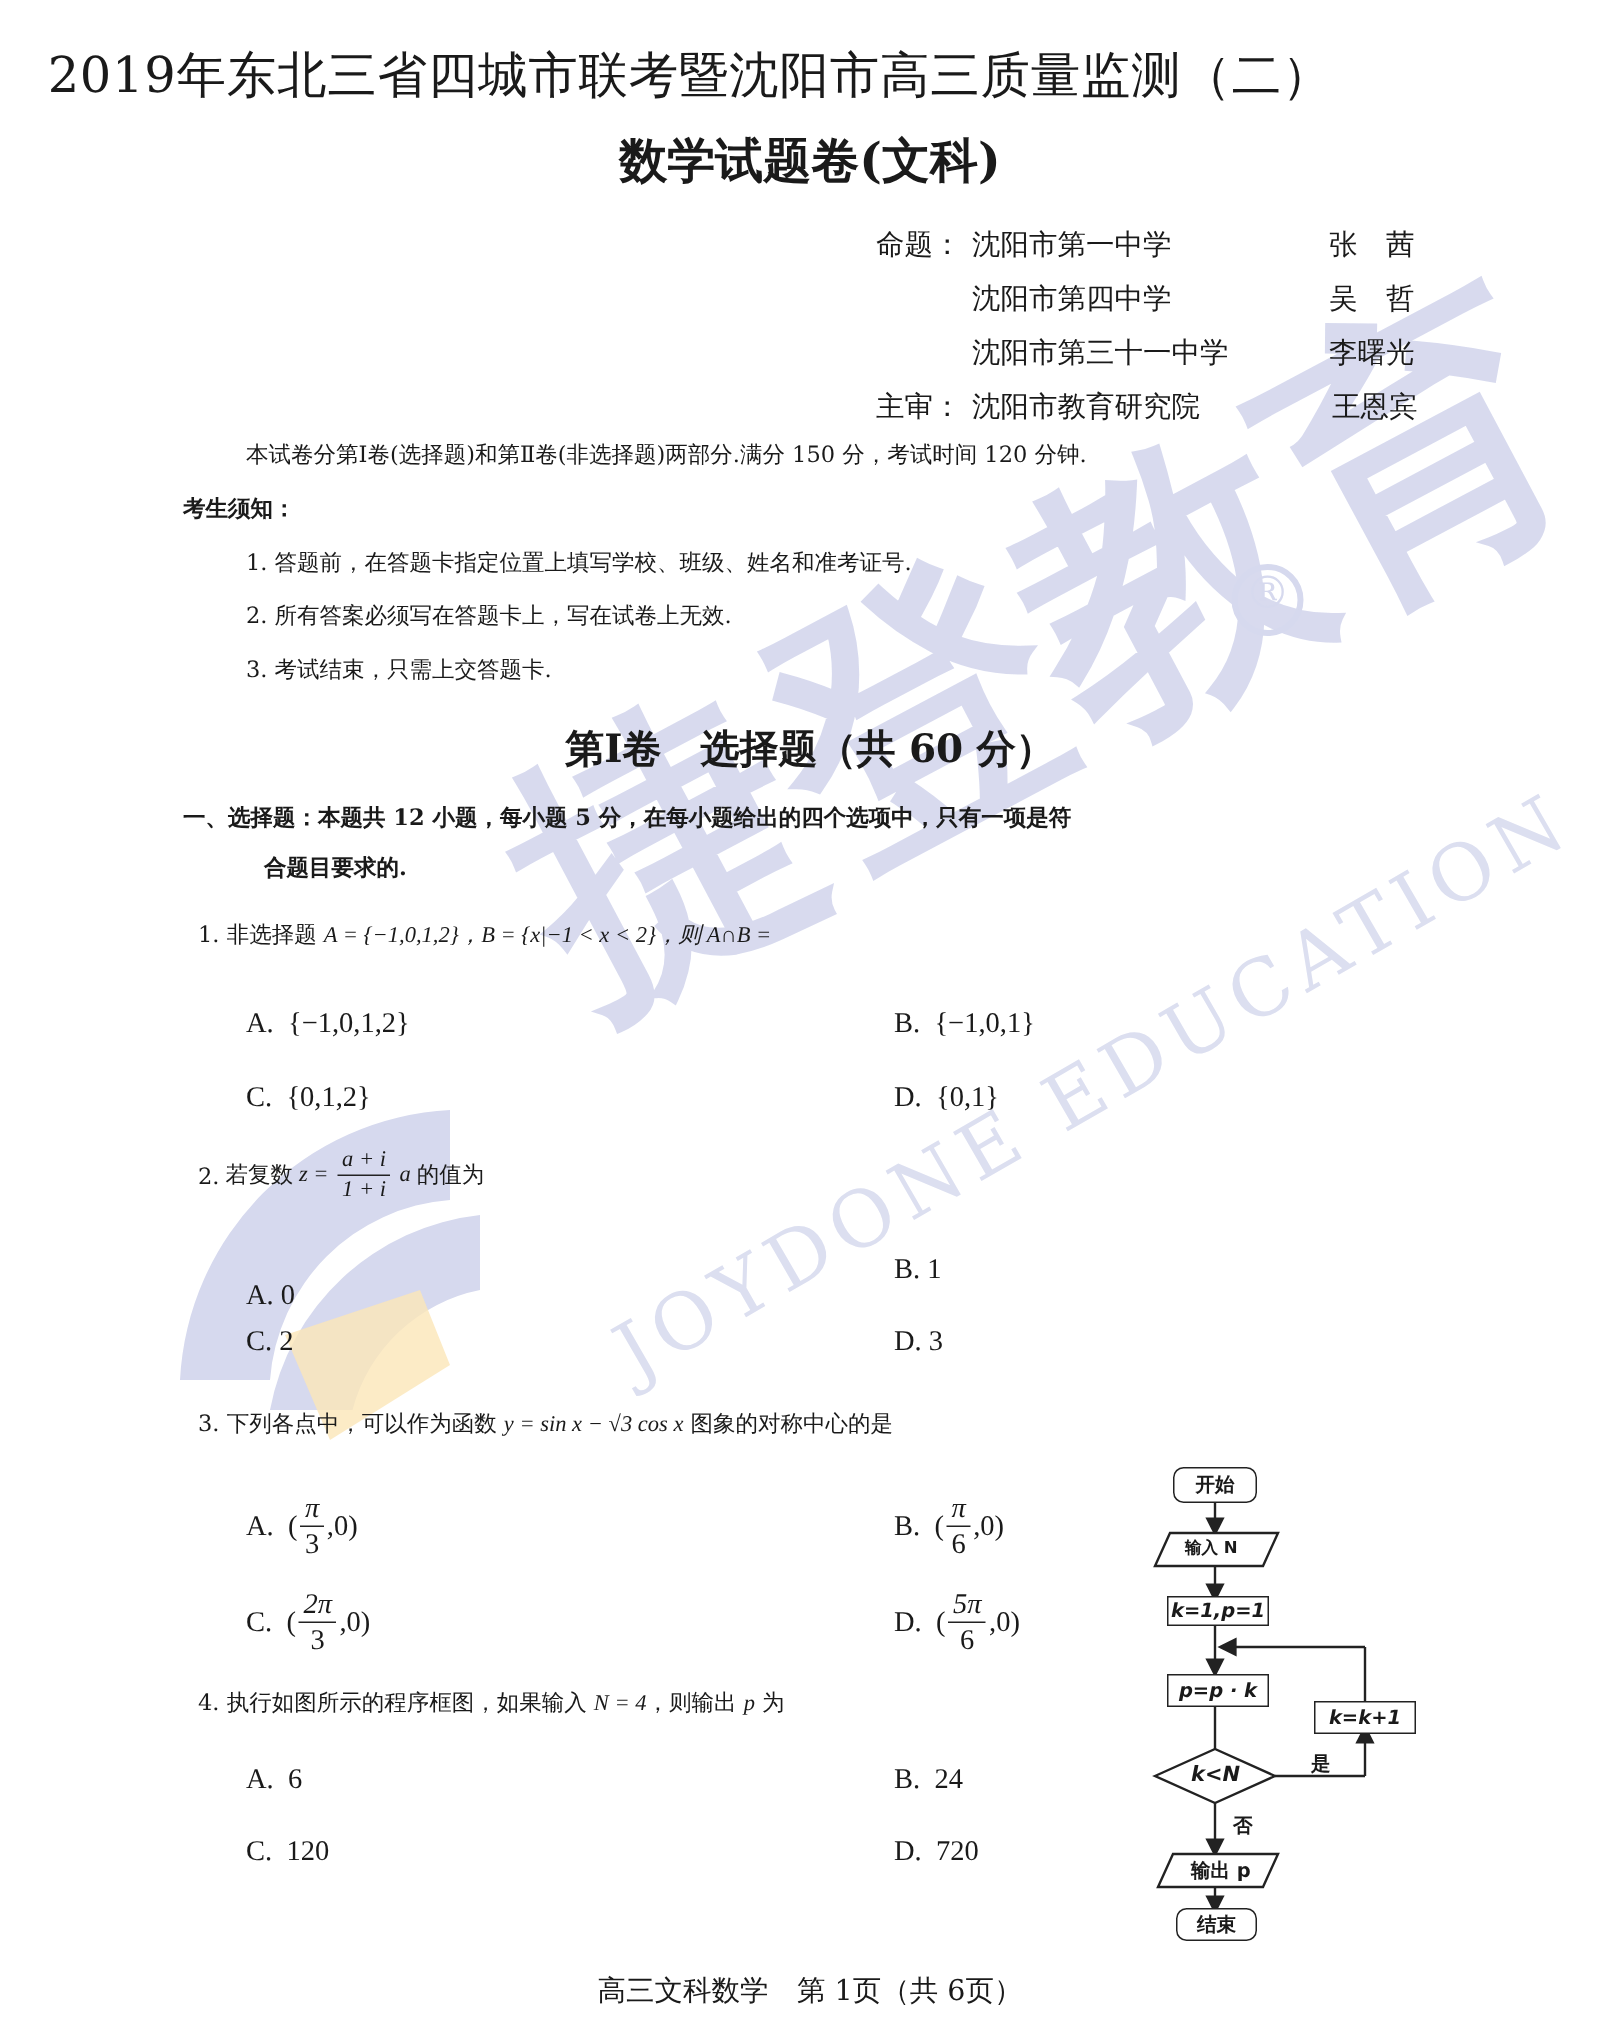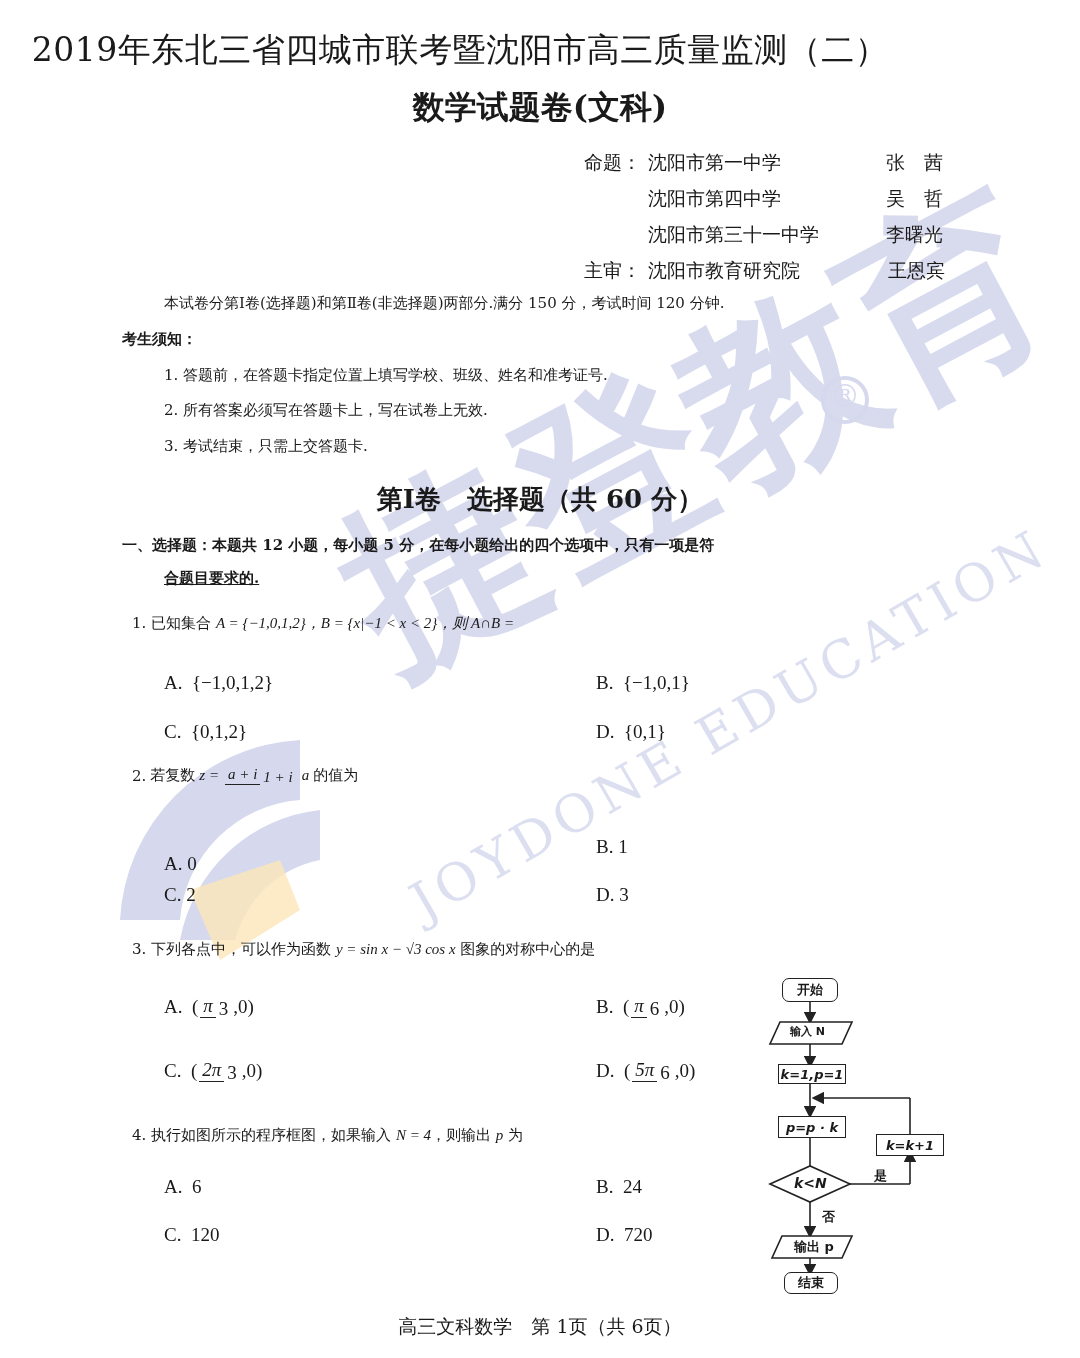--- a/index.html
+++ b/index.html
@@ -9,21 +9,21 @@
   .wm-text { color:#d6d9ee; font-family:"DejaVu Sans","Liberation Sans",sans-serif; font-weight:bold; }
   .page { position:absolute; inset:0; z-index:1; }
   .abs { position:absolute; white-space:nowrap; }
   .title1 { left:0; width:920px; top:28px; text-align:center; font-size:33px; letter-spacing:0.5px; }
   .title2 { left:0; width:1080px; top:86px; text-align:center; font-size:32px; font-weight:bold; }
   .credits { font-size:19px; }
   .body { font-size:15px; }
   .bold { font-weight:bold; }
   .sec-title { left:0; width:1080px; text-align:center; top:482px; font-size:26px; font-weight:bold; }
   .math { font-family:"Liberation Serif","DejaVu Serif",serif; font-style:italic; }
-  .frac { display:inline-flex; align-items:flex-end; vertical-align:middle; line-height:1; margin:0 2px; font-family:"Liberation Serif",serif; }
+  .frac { display:inline-flex; flex-direction:column; align-items:center; vertical-align:middle; line-height:1; margin:0 2px; font-family:"Liberation Serif",serif; }
   .frac .num { border-bottom:1.5px solid #222; padding:0 3px 2px; }
   .frac .den { padding:2px 3px 0; }
   .opt { font-size:19px; font-family:"Liberation Serif","DejaVu Serif",serif; }
   .fc { position:absolute; border:1.6px solid #222; font-size:13px; font-weight:bold; display:flex; align-items:center; justify-content:center; background:#fff; font-family:"DejaVu Sans",sans-serif; }
   .footer { left:0; width:1080px; text-align:center; top:1314px; font-size:19px; }
 </style>
 </head>
 <body>
 
 <div class="wm" style="left:0;top:0;width:1080px;height:1358px;">
@@ -57,25 +57,25 @@
   </div>
 
   <div class="abs body" style="left:164px;top:294px;">本试卷分第Ⅰ卷(选择题)和第Ⅱ卷(非选择题)两部分.满分 150 分，考试时间 120 分钟.</div>
   <div class="abs body bold" style="left:122px;top:330px;">考生须知：</div>
   <div class="abs body" style="left:164px;top:366px;">1. 答题前，在答题卡指定位置上填写学校、班级、姓名和准考证号.</div>
   <div class="abs body" style="left:164px;top:401px;">2. 所有答案必须写在答题卡上，写在试卷上无效.</div>
   <div class="abs body" style="left:164px;top:437px;">3. 考试结束，只需上交答题卡.</div>
 
   <div class="abs sec-title">第Ⅰ卷　选择题（共 60 分）</div>
   <div class="abs body bold" style="left:122px;top:536px;">一、选择题：本题共 12 小题，每小题 5 分，在每小题给出的四个选项中，只有一项是符</div>
-  <div class="abs body bold" style="left:164px;top:569px;text-decoration:underline;">合题目要求的.</div>
+  <div class="abs body bold" style="left:176px;top:569px;">合题目要求的.</div>
 
   <div class="abs body" style="left:132px;top:614px;">
     <span>1.</span>
-    <span>已知集合</span>
+    <span>非选择题</span>
     <span class="math">A = {−1,0,1,2}，B = {x|−1 &lt; x &lt; 2}，则 A∩B =</span>
   </div>
   <div class="abs opt" style="left:164px;top:672px;"><span>A.</span>&nbsp;&nbsp;<span>{−1,0,1,2}</span></div>
   <div class="abs opt" style="left:596px;top:672px;"><span>B.</span>&nbsp;&nbsp;<span>{−1,0,1}</span></div>
   <div class="abs opt" style="left:164px;top:721px;"><span>C.</span>&nbsp;&nbsp;<span>{0,1,2}</span></div>
   <div class="abs opt" style="left:596px;top:721px;"><span>D.</span>&nbsp;&nbsp;<span>{0,1}</span></div>
 
   <div class="abs body" style="left:132px;top:766px;display:flex;align-items:center;gap:4px;">
     <span>2.</span>
     <span>若复数</span>

